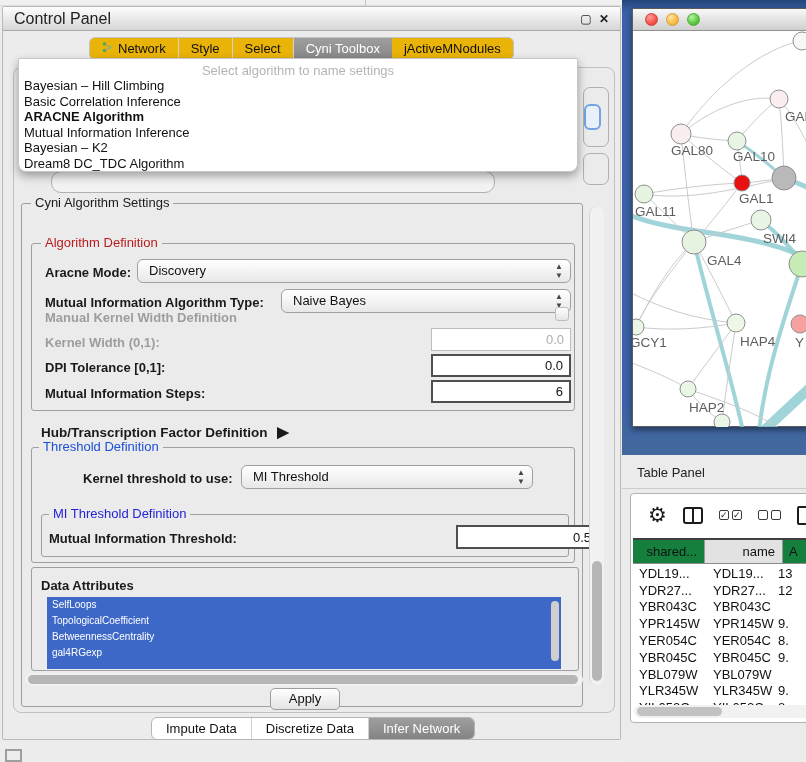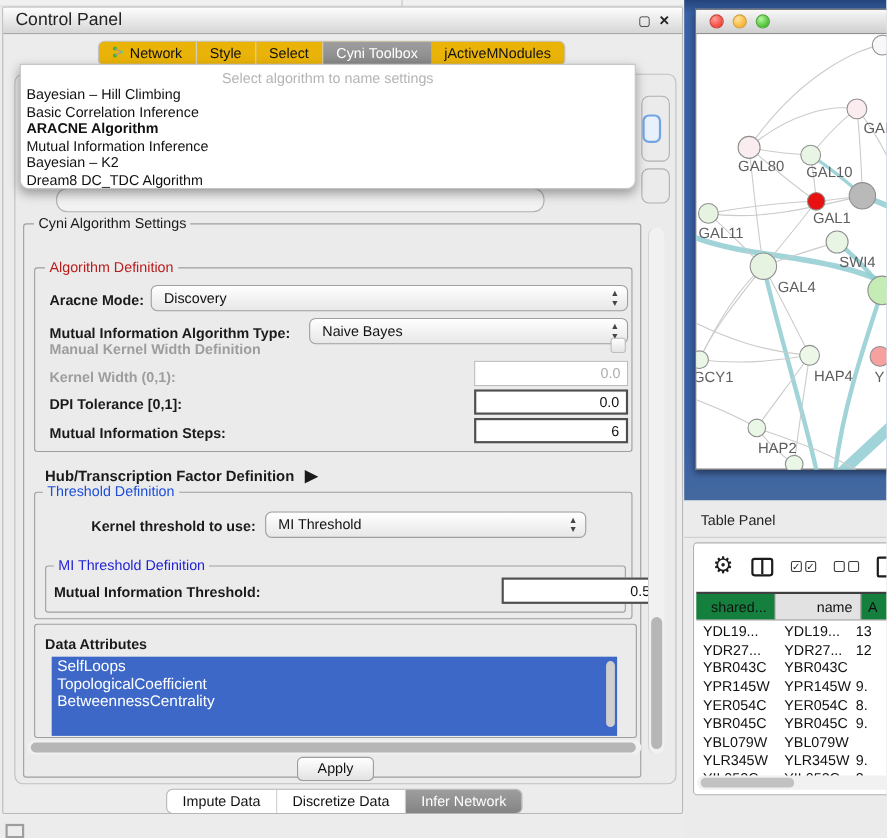--- a/index.html
+++ b/index.html
@@ -27,21 +27,21 @@
   .combo{position:absolute;height:24px;background:linear-gradient(#ffffff,#e7e7e7);border:1px solid #9f9f9f;
          border-radius:6px;font-size:13px;line-height:22px;padding-left:11px;color:#111}
   .stepper{position:absolute;right:7px;top:2px;display:flex;flex-direction:column;line-height:9px;
            font-size:8px;color:#444;text-align:center}
   .numfield{position:absolute;border:2px solid #4f4f4f;background:#fff;text-align:right;
             font:13px "Liberation Sans",sans-serif;padding-right:6px;color:#111}
   .numfield.dis{border:1px solid #bdbdbd;color:#aeaeae}
   .cbx{position:absolute;width:14px;height:14px;border:1px solid #bdbdbd;border-radius:3px;
        background:linear-gradient(#fefefe,#e4e4e4)}
   .attr-list{position:absolute;background:#3e68c8;overflow:hidden}
-  .attr-item{height:16px;font-size:14px;line-height:16px;color:#fff;padding-left:5px;white-space:nowrap}
+  .attr-item{height:16px;font-size:10px;line-height:16px;color:#fff;padding-left:5px;white-space:nowrap}
   .sb-v{position:absolute;background:#f1f1f1;border-left:1px solid #d4d4d4;border-radius:7px}
   .sb-thumb-v{position:absolute;background:#b6b6b6;border-radius:6px}
   .sb-h{position:absolute;background:#f1f1f1;border-radius:7px}
   .sb-thumb-h{position:absolute;background:#b6b6b6;border-radius:6px;height:9px;top:2px}
   .applybtn{position:absolute;width:70px;height:22px;background:linear-gradient(#ffffff,#e3e3e3);
             border:1px solid #9d9d9d;border-radius:5px;font-size:13px;text-align:center;line-height:20px;color:#111}
   .btabs{position:absolute;display:flex;height:23px;background:#fff;border:1px solid #b5b5b5;border-radius:6px;font-size:13px}
   .btab{padding:0 14px;line-height:21px;border-right:1px solid #d0d0d0;color:#111}
   .btab:last-child{border-right:none}
   .btab.sel{background:linear-gradient(#9e9e9e,#848484);color:#fff;border-radius:0 5px 5px 0}
@@ -185,20 +185,21 @@
     <div class="lbl" style="left:46px;top:524px">Mutual Information Threshold:</div>
     <input class="numfield" style="left: 421px; top: 518px; width: 143px; height: 24px; margin-left: 32px;" value="0.5">
 
     <div class="abs group" style="left:28px;top:560px;width:548px;height:104px"></div>
     <div class="lbl" style="left:38px;top:571px">Data Attributes</div>
 
     <div class="attr-list" style="left:44px;top:590px;width:514px;height:72px">
       <div class="attr-item">SelfLoops</div>
       <div class="attr-item">TopologicalCoefficient</div>
       <div class="attr-item">BetweennessCentrality</div>
+      <div class="attr-item">gal4RGexp</div>
     </div>
     <div class="sb-thumb-v" style="left:548px;top:594px;width:8px;height:60px;background:#cfcfcf"></div>
 
     <div class="sb-h" style="left:22px;top:666px;width:558px;height:13px">
       <div class="sb-thumb-h" style="left:3px;width:550px"></div>
     </div>
     <div class="sb-v" style="left:586px;top:200px;width:15px;height:478px">
       <div class="sb-thumb-v" style="left:2px;top:354px;width:10px;height:120px"></div>
     </div>
 

